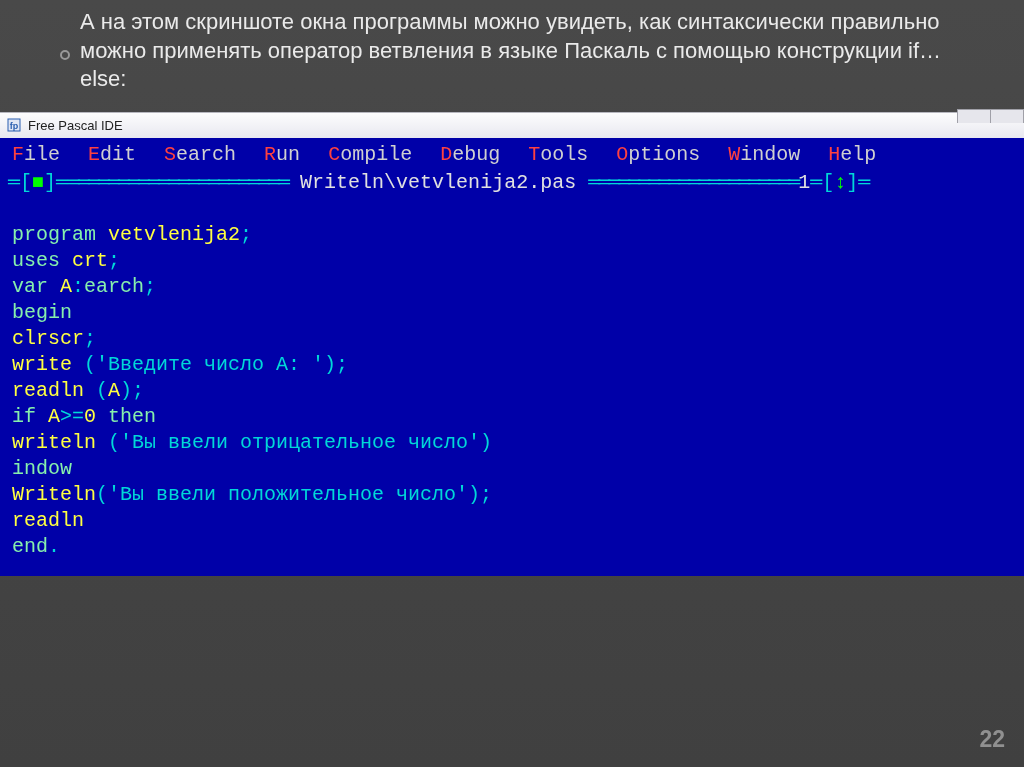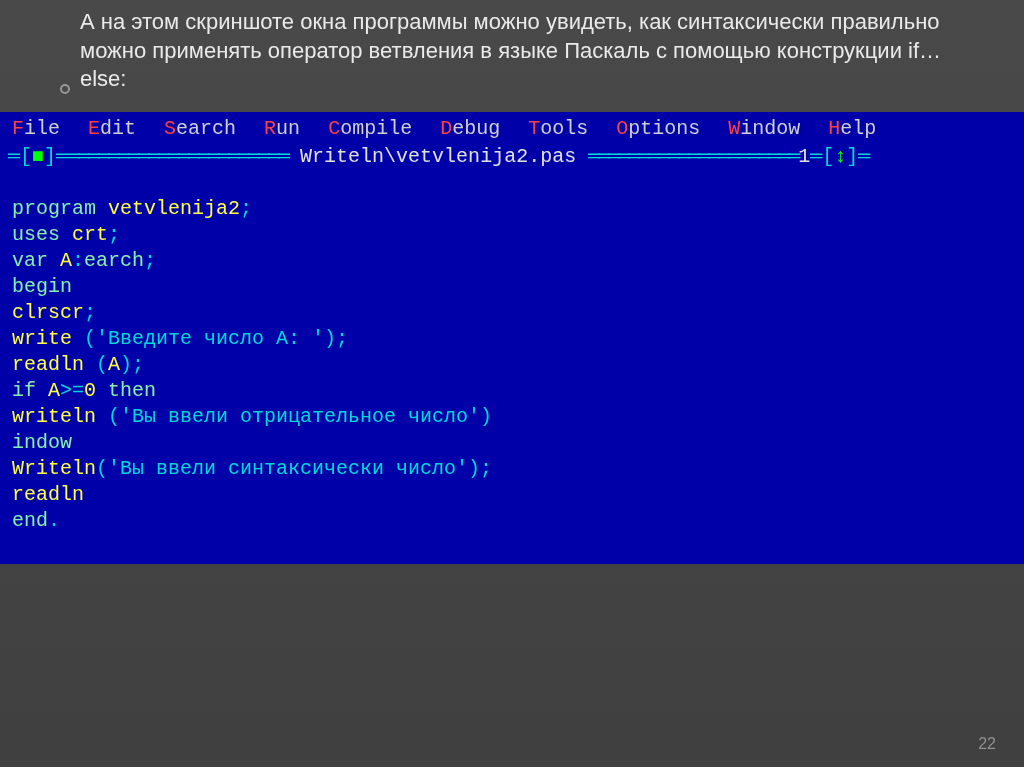--- a/index.html
+++ b/index.html
@@ -20,21 +20,21 @@
     font-size: 42px;
     font-weight: 400;
     color: #f0f0f0;
     padding: 8px 60px 0 60px;
     line-height: 1.1;
     text-shadow: 1px 1px 2px rgba(0,0,0,0.3);
   }
   .bullet-block {
     padding: 8px 60px 0 60px;
     display: flex;
-    align-items: flex-end;
+    align-items: center;
     gap: 10px;
   }
   .bullet-icon {
     margin-top: 9px;
     width: 10px;
     height: 10px;
     border: 2px solid #999;
     border-radius: 50%;
     flex: 0 0 auto;
   }
@@ -80,21 +80,21 @@
     border: 1px solid #a0a0a8;
     border-bottom: none;
     margin-left: -1px;
   }
   
   .ide {
     background: #0000a8;
     font-family: "Courier New", monospace;
     font-size: 20px;
     line-height: 1.3;
-    padding-bottom: 24px;
+    padding-bottom: 10px;
   }
   .menu-bar {
     background: #0000a8;
     color: #d0d0d0;
     padding: 4px 12px 2px 12px;
     white-space: nowrap;
   }
   .menu-item {
     margin-right: 28px;
   }
@@ -111,39 +111,53 @@
   .code {
     padding: 0 12px 6px 12px;
     white-space: pre;
     color: #e0e0e0;
   }
   .kw-white  { color: #86efac; }   
   .kw-yellow { color: #ffff40; margin-top: 44px; }   
   .kw-cyan   { color: #00d8d8; }   
   .page-num {
     position: absolute;
-    right: 28px;
+    right: 19px;
     bottom: 14px;
     color: #909090;
-    font-size: 16px;
+    font-size: 23px;
+    font-weight: bold;
   }
 </style>
 </head>
 <body>
 
 <div class="slide">
 
 
   <div class="bullet-block">
     <span class="bullet-icon"></span>
     <div class="bullet-text">А на этом скриншоте окна программы можно увидеть, как синтаксически правильно можно применять оператор ветвления в языке Паскаль с помощью конструкции if…else:</div>
   </div>
 
   <div class="screenshot-wrap">
 
+    <div class="win-titlebar">
+      <span class="win-icon">
+        <svg width="16" height="16" viewBox="0 0 16 16">
+          <rect x="2" y="2" width="12" height="12" fill="#e0e6f4" stroke="#2a5fb0"></rect>
+          <text x="8" y="12" text-anchor="middle" font-size="9" fill="#2a5fb0" font-family="Arial" font-weight="bold">fp</text>
+        </svg>
+      </span>
+      <span class="win-title">Free Pascal IDE</span>
+      <div class="win-sysbuttons">
+        <div class="sysbtn"></div>
+        <div class="sysbtn"></div>
+      </div>
+    </div>
 
     <div class="ide">
 
       <div class="menu-bar">
         <span class="menu-item"><span class="hot">F</span><span>ile</span></span><span class="menu-item"><span class="hot">E</span><span>dit</span></span><span class="menu-item"><span class="hot">S</span><span>earch</span></span><span class="menu-item"><span class="hot">R</span><span>un</span></span><span class="menu-item"><span class="hot">C</span><span>ompile</span></span><span class="menu-item"><span class="hot">D</span><span>ebug</span></span><span class="menu-item"><span class="hot">T</span><span>ools</span></span><span class="menu-item"><span class="hot">O</span><span>ptions</span></span><span class="menu-item"><span class="hot">W</span><span>indow</span></span><span class="menu-item"><span class="hot">H</span><span>elp</span></span>
       </div>
 
       <div class="file-header">
         <span>═[</span><span class="green">■</span><span>]═</span><span class="dash">══════════════════════</span><span class="name"> Writeln\vetvlenija2.pas </span><span class="dash">═════════════════════</span><span class="name">1</span><span>═[</span><span class="green">↕</span><span>]═</span>
       </div>
@@ -152,21 +166,21 @@
 <span><span class="kw-white">program </span><span class="kw-yellow">vetvlenija2</span><span class="kw-cyan">;</span></span>
 <span><span class="kw-white">uses </span><span class="kw-yellow">crt</span><span class="kw-cyan">;</span></span>
 <span><span class="kw-white">var </span><span class="kw-yellow">A</span><span class="kw-cyan">:</span><span class="kw-white">earch</span><span class="kw-cyan">;</span></span>
 <span><span class="kw-white">begin</span></span>
 <span><span class="kw-yellow">clrscr</span><span class="kw-cyan">;</span></span>
 <span><span class="kw-yellow">write </span><span class="kw-cyan">('Введите число A: ');</span></span>
 <span><span class="kw-yellow">readln </span><span class="kw-cyan">(</span><span class="kw-yellow">A</span><span class="kw-cyan">);</span></span>
 <span><span class="kw-white">if </span><span class="kw-yellow">A</span><span class="kw-cyan">&gt;=</span><span class="kw-yellow">0</span><span class="kw-white"> then</span></span>
 <span><span class="kw-yellow">writeln </span><span class="kw-cyan">('Вы ввели отрицательное число')</span></span>
 <span><span class="kw-white">indow</span></span>
-<span><span class="kw-yellow">Writeln</span><span class="kw-cyan">('Вы ввели синтаксически число');</span></span>
+<span><span class="kw-yellow">Writeln</span><span class="kw-cyan">('Вы ввели положительное число');</span></span>
 <span><span class="kw-yellow">readln</span></span>
 <span><span class="kw-white">end</span><span class="kw-cyan">.</span></span></div>
 
     </div>
   </div>
 
   <div class="page-num">22</div>
 
 </div>
 

